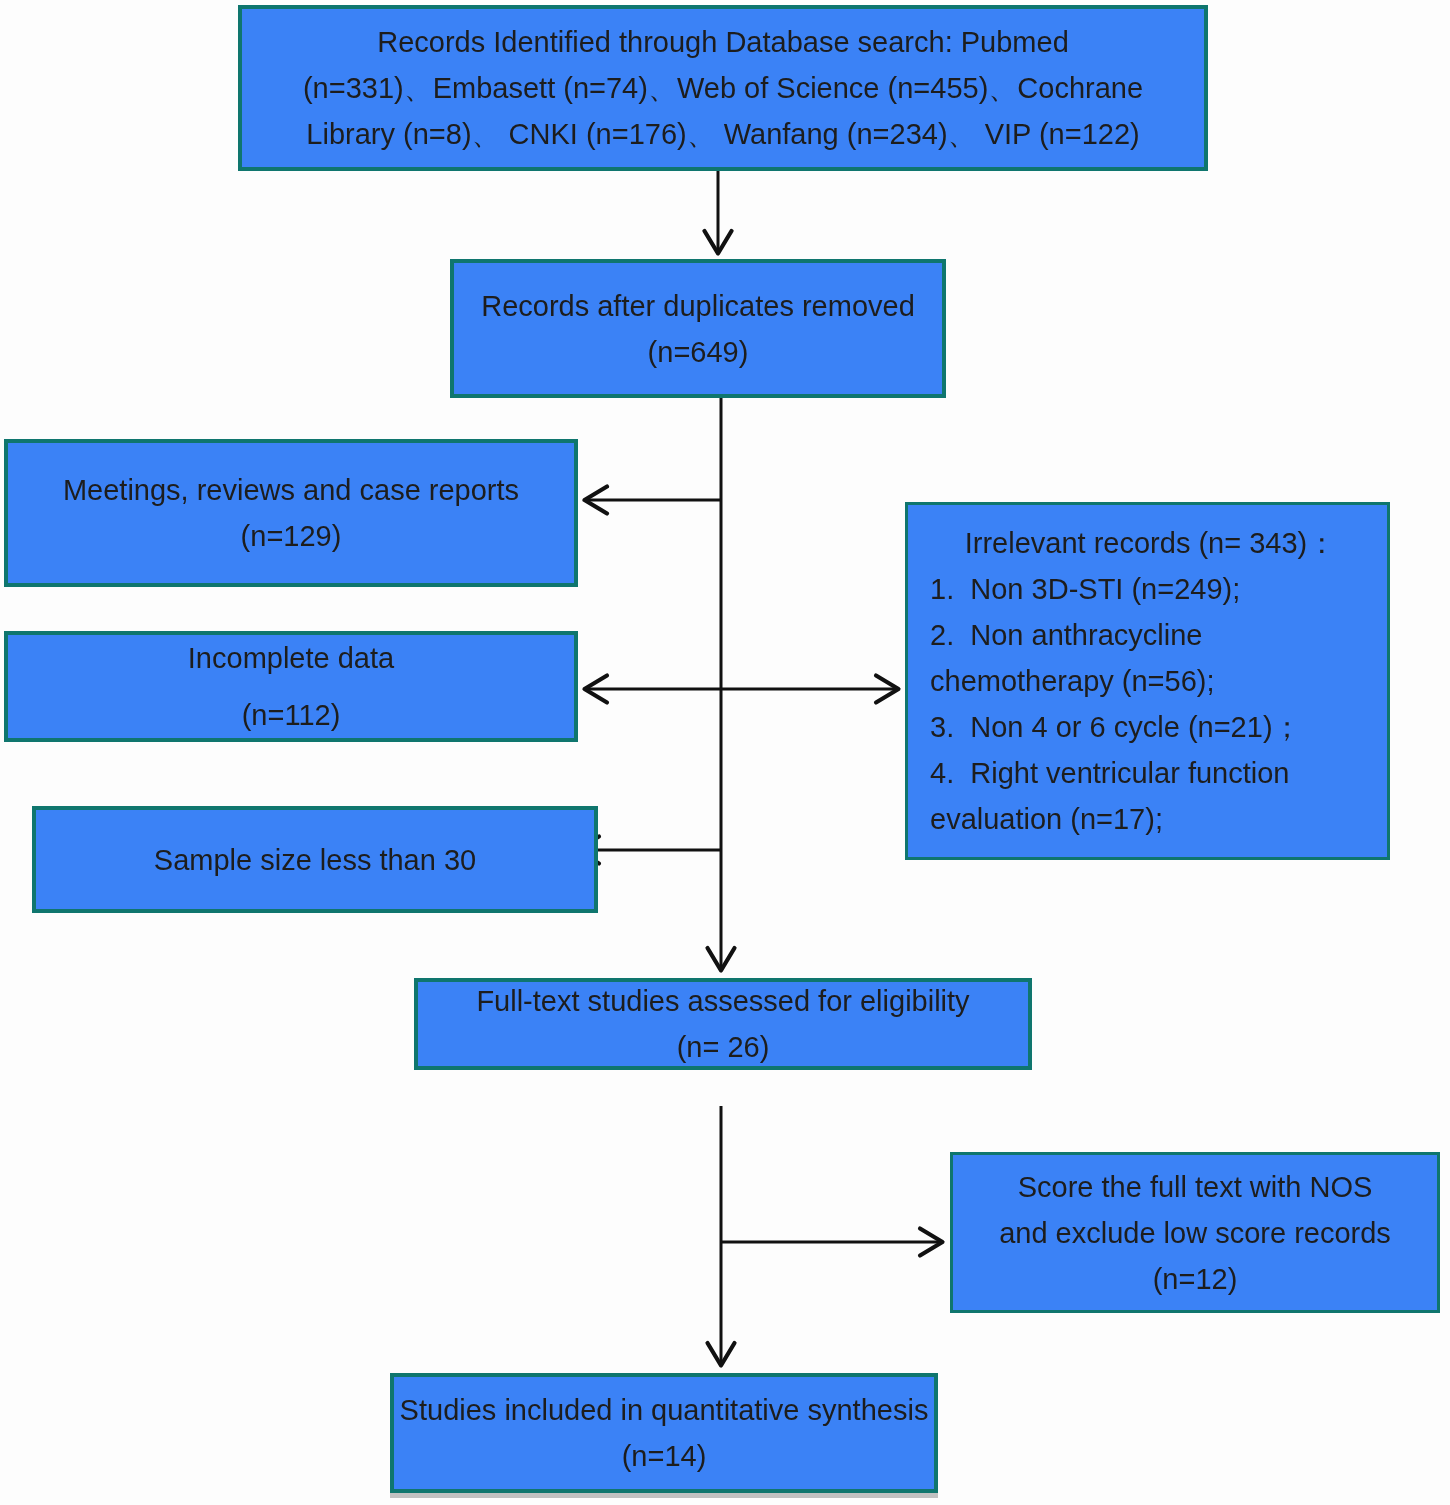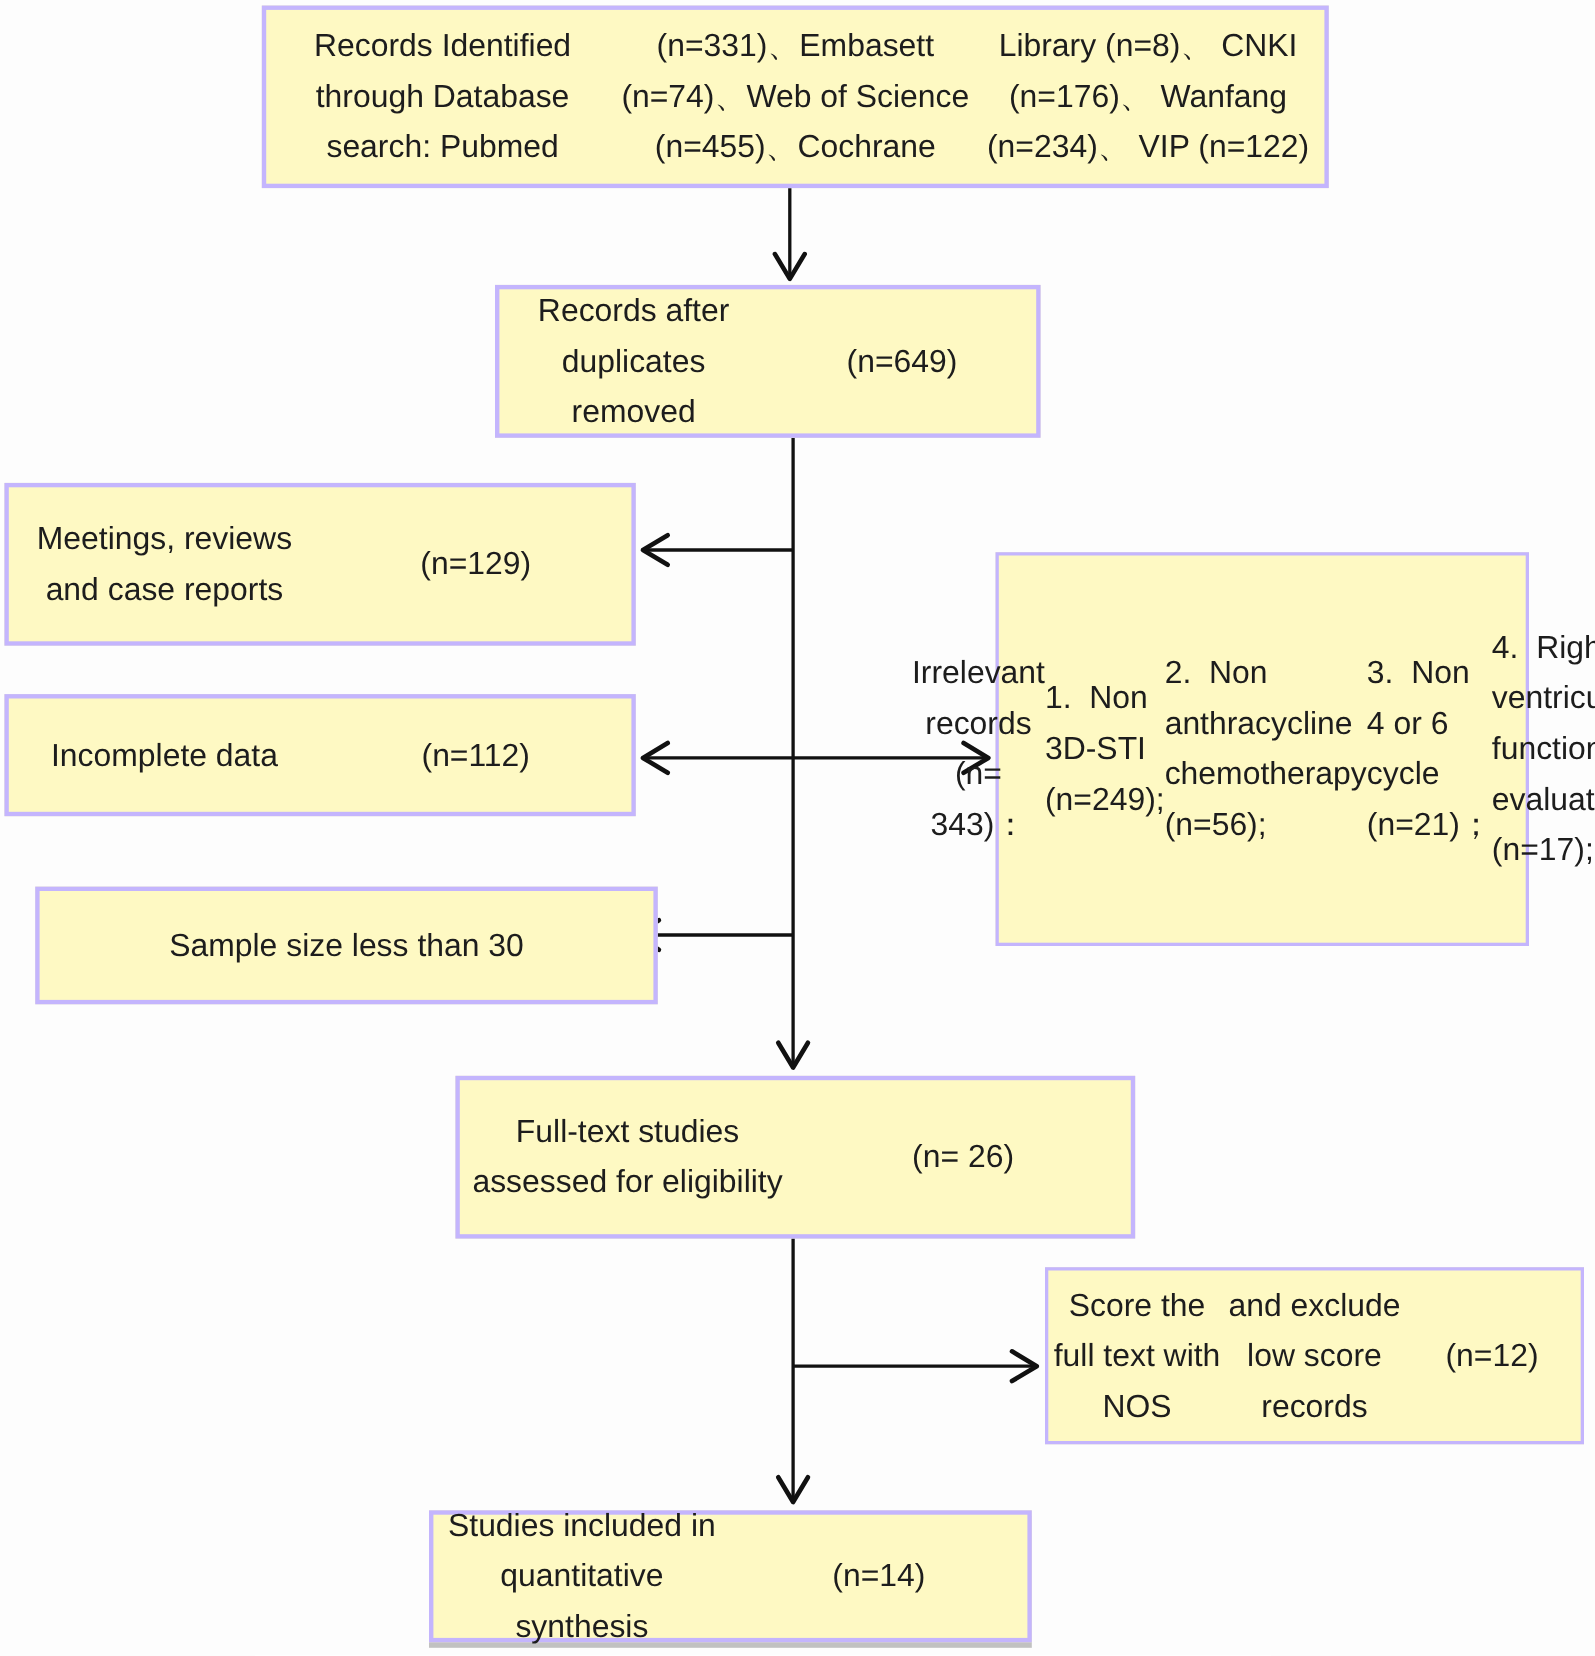--- a/index.html
+++ b/index.html
@@ -18,43 +18,43 @@
   }
   #arrow-layer {
     position: absolute;
     left: 0; top: 0;
     width: 1450px;
     height: 1505px;
   }
   .box {
     position: absolute;
     box-sizing: border-box;
-    background: #fef9c3;
-    border: 4px solid #c4b5fd;
+    background: #3b82f6;
+    border: 4px solid #0f766e;
     display: flex;
-    flex-direction: row;
+    flex-direction: column;
     justify-content: center;
     align-items: center;
     text-align: center;
     font-size: 29px;
     line-height: 46px;
     z-index: 2;
   }
   .box .line { width: 100%; }
   #box-identified   { left: 238px; top: 5px;    width: 970px; height: 166px; }
   #box-duplicates   { left: 450px; top: 259px;  width: 496px; height: 139px; }
   #box-meetings     { left: 4px;   top: 439px;  width: 574px; height: 148px; }
   #box-incomplete   { left: 4px;   top: 631px;  width: 574px; height: 111px; justify-content: space-between; }
   #box-sample       { left: 4px;   top: 806px;  width: 566px; height: 107px; margin-left: 28px; }
   #box-irrelevant   { left: 905px; top: 502px;  width: 485px; height: 358px;
                       border-width: 3px; align-items: center;
-                      padding: 8px 16px 8px 40px; justify-content: center; }
+                      padding: 8px 16px 8px 22px; justify-content: center; }
   #box-irrelevant .title { text-align: center; }
   #box-irrelevant .item  { text-align: left; white-space: pre-wrap; }
-  #box-fulltext     { left: 414px; top: 978px;  width: 618px; height: 148px; }
+  #box-fulltext     { left: 414px; top: 978px;  width: 618px; height: 92px; }
   #box-nos          { left: 950px; top: 1152px; width: 490px; height: 161px; border-width: 3px; }
   #box-included     { left: 390px; top: 1373px; width: 548px; height: 120px;
                       box-shadow: 0 5px 0 rgba(120,120,120,0.45); }
 </style>
 </head>
 <body>
 
 <div id="canvas">
 
   <svg id="arrow-layer" viewBox="0 0 1450 1505" xmlns="http://www.w3.org/2000/svg">

